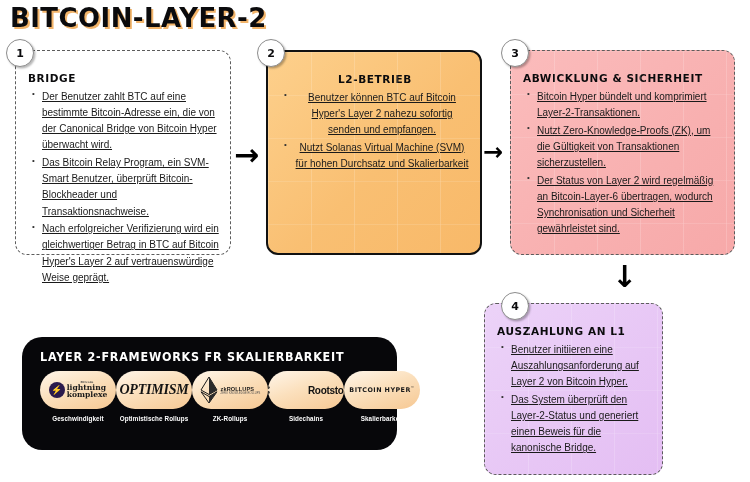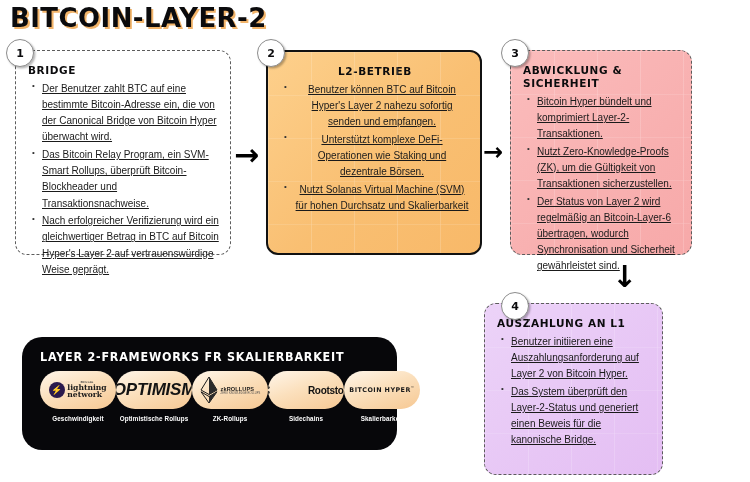--- a/index.html
+++ b/index.html
@@ -50,21 +50,21 @@
     border: 2px solid #111111;
     text-align: center;
   }
   .panel-title {
     font-family: "DejaVu Sans", sans-serif;
     font-size: 10.5px;
     font-weight: bold;
     letter-spacing: 0.6px;
     color: #0b0b0d;
     line-height: 1.22;
-    margin: 4px 0 4px 0;
+    margin: 12px 0 4px 0;
   }
   .panel ul {
     margin: 0;
     padding-left: 13px;
     list-style: none;
   }
   .panel li {
     position: relative;
     font-size: 10px;
     line-height: 1.62;
@@ -79,21 +79,21 @@
     left: -9px;
     top: -0.5px;
     font-size: 8px;
     color: #333;
   }
 
   
   #panel-1 { left: 15px;  top: 50px;  width: 216px; height: 205px; }
   #panel-2 { left: 266px; top: 50px;  width: 216px; height: 205px;
              background: linear-gradient(135deg,#fdd08c 0%,#f9bf72 55%,#f8b969 100%); }
-  #panel-3 { left: 510px; top: 50px;  width: 182px; height: 205px;
+  #panel-3 { left: 510px; top: 50px;  width: 225px; height: 205px;
              background: linear-gradient(135deg,#fbbcbc 0%,#f8b0b0 60%,#f7a9a9 100%); }
   #panel-4 { left: 484px; top: 303px; width: 179px; height: 172px;
              background: linear-gradient(135deg,#ecd3f8 0%,#e7c6f5 60%,#e4bef3 100%); }
 
   
   .tex {
     position: absolute;
     inset: 0;
     border-radius: 11px;
     pointer-events: none;
@@ -208,24 +208,24 @@
     font-family: "DejaVu Serif", serif;
     font-weight: bold;
     font-size: 7.6px;
     line-height: 1.02;
     color: #1b1b1b;
     text-align: left;
   }
   .ln-sup { font-size: 2.8px; font-weight: bold; color:#444; display:block; text-align:center; letter-spacing:.2px;}
 
   .optimism-text {
-    font-family: Liberation Sans, sans-serif;
+    font-family: Liberation Serif, serif;
     font-style: italic;
     font-weight: bold;
-    font-size: 17px;
+    font-size: 14px;
     letter-spacing: -0.2px;
     color: #141414;
   }
 
   .zk-wrap { display:flex; align-items:center; gap:3px; }
   .zk-text { text-align:left; }
   .zk-main { font-size:5.6px; font-weight:bold; color:#1b1b1b; letter-spacing:.1px; }
   .zk-sub  { font-size:2.6px; color:#4a4a4a; letter-spacing:.1px; }
 
   .rs-wrap { display:flex; align-items:center; gap:2px; }
@@ -244,34 +244,33 @@
 <body>
 
 <div id="canvas">
 
   <div id="title">BITCOIN-LAYER-2</div>
 
   <div class="panel dashed" id="panel-1">
     <div class="panel-title">BRIDGE</div>
     <ul>
       <li>Der Benutzer zahlt BTC auf eine bestimmte Bitcoin-Adresse ein, die von der Canonical Bridge von Bitcoin Hyper überwacht wird.</li>
-      <li>Das Bitcoin Relay Program, ein SVM-Smart Rollups, überprüft Bitcoin-Blockheader und Transaktionsnachweise.</li>
+      <li>Das Bitcoin Relay Program, ein SVM-Smart Benutzer, überprüft Bitcoin-Blockheader und Transaktionsnachweise.</li>
       <li>Nach erfolgreicher Verifizierung wird ein gleichwertiger Betrag in BTC auf Bitcoin Hyper's Layer 2 auf vertrauenswürdige Weise geprägt.</li>
     </ul>
   </div>
   <div class="badge" id="badge-1">1</div>
 
   <div class="arrow" id="arrow-1-2">→</div>
 
   <div class="panel solid" id="panel-2">
     <div class="tex"></div>
     <div class="panel-title">L2-BETRIEB</div>
     <ul>
       <li>Benutzer können BTC auf Bitcoin Hyper's Layer 2 nahezu sofortig senden und empfangen.</li>
-      <li>Unterstützt komplexe DeFi-Operationen wie Staking und dezentrale Börsen.</li>
       <li>Nutzt Solanas Virtual Machine (SVM) für hohen Durchsatz und Skalierbarkeit</li>
     </ul>
   </div>
   <div class="badge" id="badge-2">2</div>
 
   <div class="arrow" id="arrow-2-3">→</div>
 
   <div class="panel dashed" id="panel-3">
     <div class="tex"></div>
     <div class="panel-title">ABWICKLUNG &amp; SICHERHEIT</div>
@@ -302,21 +301,21 @@
 
       <div class="logo-cell">
         <div class="pill">
           <div class="ln-wrap">
             <div class="ln-circle">
               <span class="ln-bolt">⚡</span>
             </div>
             <div class="ln-text">
               <span class="ln-sup">Bitcoin</span>
               <span>lightning</span><br>
-              <span>network</span>
+              <span>komplexe</span>
             </div>
           </div>
         </div>
         <div class="logo-caption">Geschwindigkeit</div>
       </div>
 
       <div class="logo-cell">
         <div class="pill">
           <span class="optimism-text">OPTIMISM</span>
         </div>

